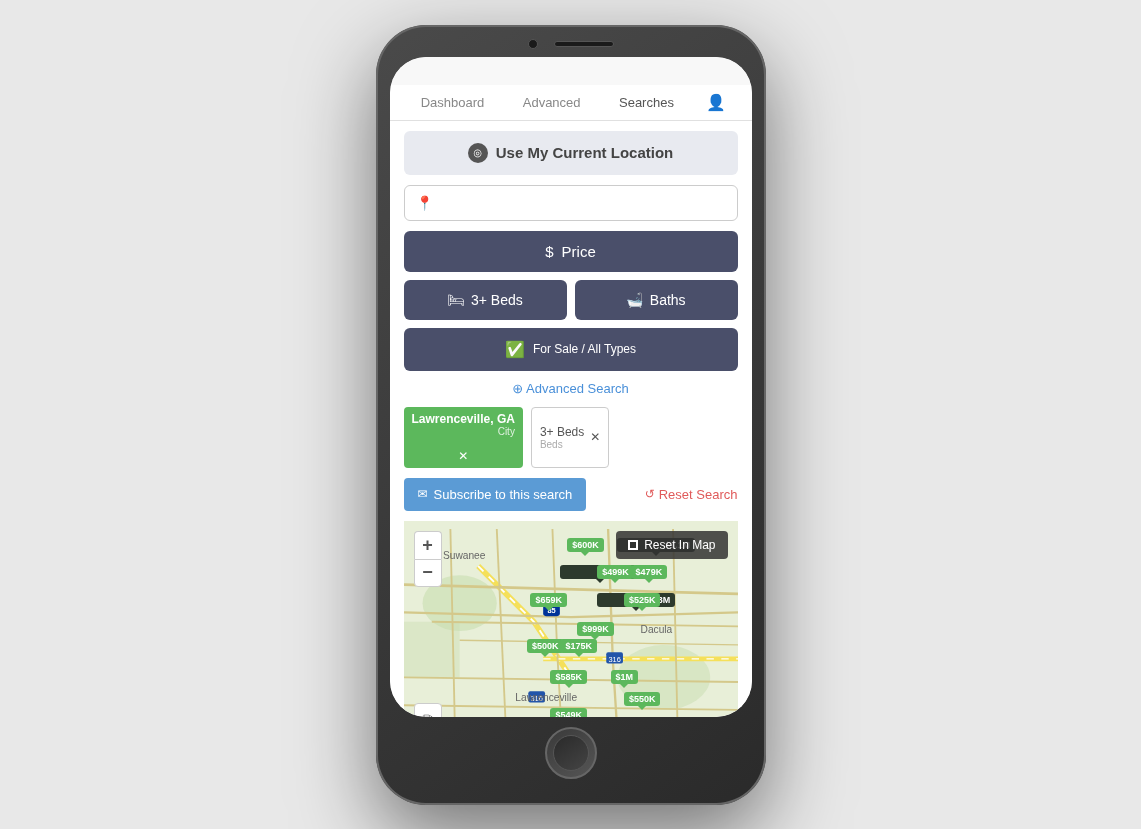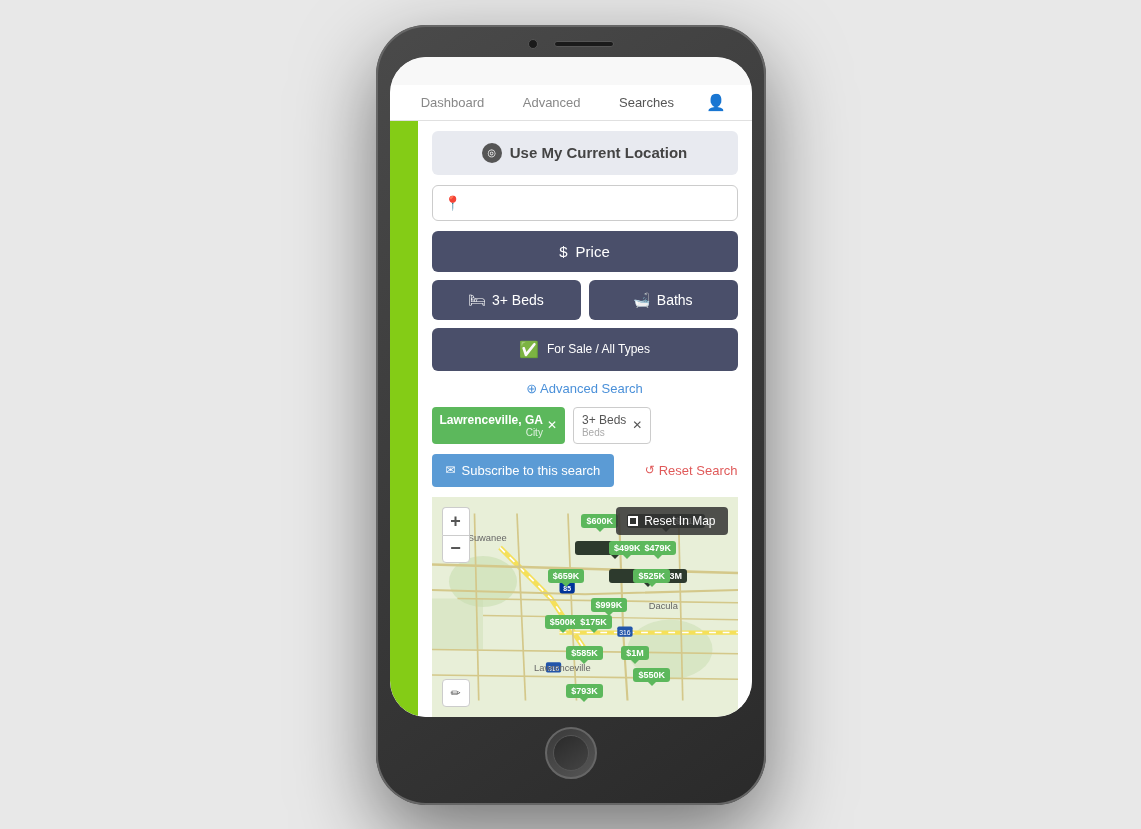--- a/index.html
+++ b/index.html
@@ -79,21 +79,21 @@
       height: 36px;
       border-radius: 50%;
       background: linear-gradient(145deg, #2a2a2a, #444);
       border: 1px solid #555;
     }
 
     
     .app-content {
       width: 100%;
       height: 100%;
-      background: #84cc16;
+      background: #c2410c;
       overflow-y: auto;
       border-radius: 36px;
     }
 
     
     .status-bar {
       height: 28px;
       background: #f8f8f8;
     }
 
@@ -121,21 +121,20 @@
 
     .nav-icon {
       font-size: 16px;
       color: #888;
     }
 
     
     .search-area {
       padding: 10px 14px;
       background: #fff;
-      margin-left: 28px;
     }
 
     
     .current-location-btn {
       width: 100%;
       padding: 12px;
       background: #e8eaf0;
       border: none;
       border-radius: 6px;
       display: flex;
@@ -303,22 +302,23 @@
     }
 
     .tag-city {
       background: #5cb85c;
       color: #fff;
       border-radius: 4px;
       padding: 5px 8px;
       font-size: 12px;
       display: flex;
       align-items: center;
-      gap: 4px;
-      cursor: pointer;
+      gap: 12px;
+      cursor: pointer;
+      flex-direction: column;
     }
 
     .tag-city-name {
       font-weight: 600;
     }
 
     .tag-city-sub {
       font-size: 10px;
       opacity: 0.8;
       display: block;
@@ -655,21 +655,21 @@
             <div class="price-pin" style="left:68%;top:20%">$479K</div>
             <div class="price-pin" style="left:38%;top:33%">$659K</div>
             <div class="price-pin dark" style="left:58%;top:33%">$2.3M</div>
             <div class="price-pin" style="left:66%;top:33%">$525K</div>
             <div class="price-pin" style="left:52%;top:46%">$999K</div>
             <div class="price-pin" style="left:37%;top:54%">$500K</div>
             <div class="price-pin" style="left:47%;top:54%">$175K</div>
             <div class="price-pin" style="left:44%;top:68%">$585K</div>
             <div class="price-pin" style="left:62%;top:68%">$1M</div>
             <div class="price-pin" style="left:66%;top:78%">$550K</div>
-            <div class="price-pin" style="left:44%;top:85%">$793K</div>
+            <div class="price-pin" style="left:44%;top:85%">$549K</div>
 
             <div class="map-zoom-controls">
               <div class="zoom-btn">+</div>
               <div class="zoom-btn">−</div>
             </div>
 
             <div class="map-edit-btn">
               <span>✏</span>
             </div>
 

